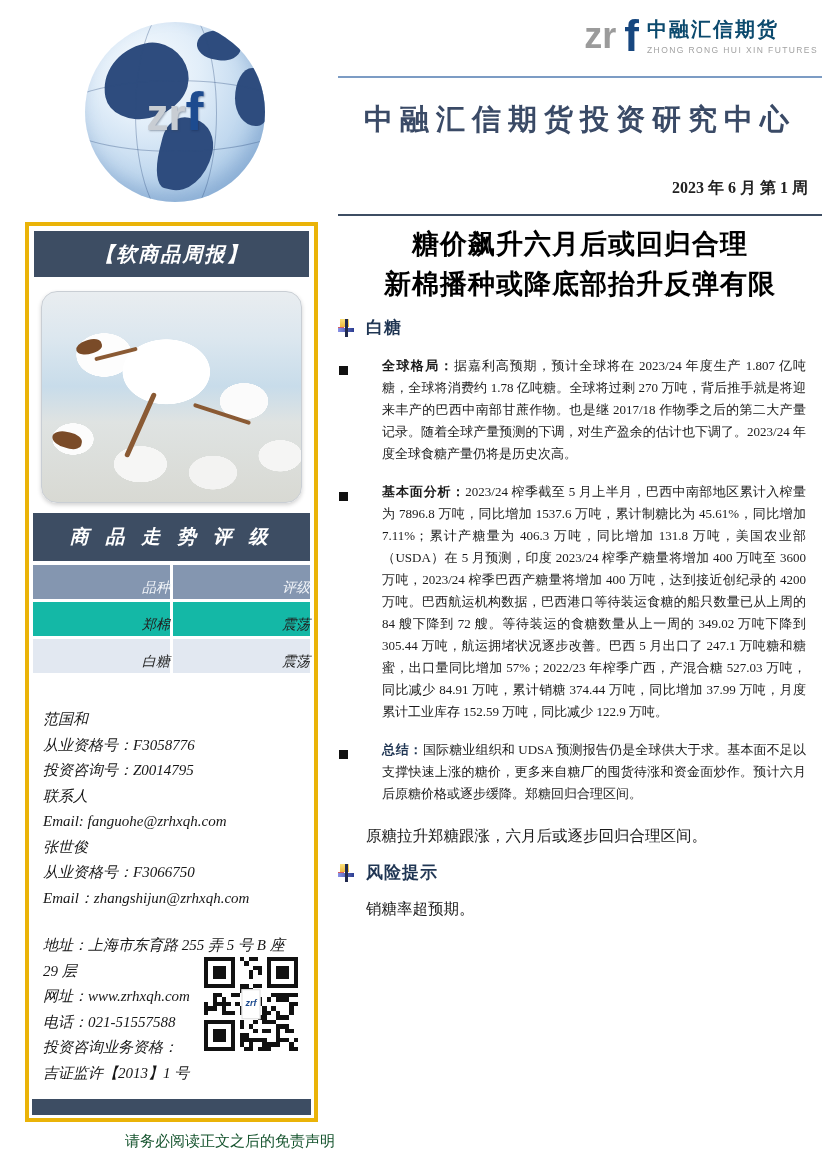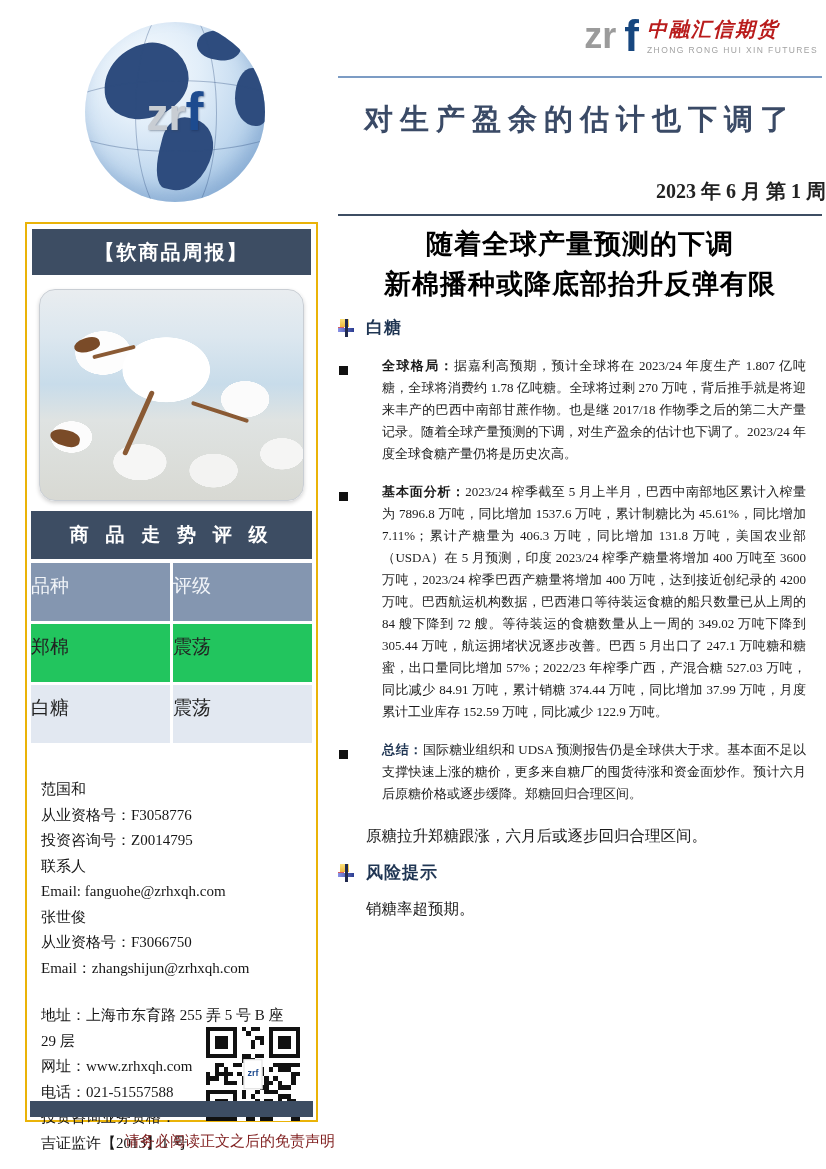--- a/index.html
+++ b/index.html
@@ -22,32 +22,32 @@
               font-family:"Liberation Sans","DejaVu Sans",sans-serif;font-weight:bold;line-height:1;}
   .g-zr{font-size:44px;color:#c8cdd3;text-shadow:1px 1px 2px rgba(60,70,90,.45);}
   .g-f{font-size:54px;color:#1d4b8f;text-shadow:1px 1px 2px rgba(20,40,80,.4);}
 
   
   .brand{position:absolute;right:8px;top:16px;display:flex;align-items:center;gap:8px;
          font-family:"Liberation Sans","DejaVu Sans",sans-serif;}
   .b-zr{font-size:36px;font-weight:bold;color:#9b9b9b;line-height:1;}
   .b-f{font-size:44px;font-weight:bold;color:#17477f;line-height:.9;}
   .b-txt{display:flex;flex-direction:column;}
-  .b-cn{font-size:20px;font-weight:bold;color:#b91c1c;letter-spacing:2px;font-style:italic;}
+  .b-cn{font-size:20px;font-weight:bold;color:#0c4a6e;letter-spacing:2px;}
   .b-en{font-size:8.5px;color:#a2a2a2;letter-spacing:1.4px;margin-top:2px;}
 
   .masthead-rule{position:absolute;left:338px;top:76px;width:484px;height:2px;background:#7c9cc4;}
   .masthead-title{position:absolute;left:338px;top:100px;width:484px;text-align:center;
                   font-size:29px;font-weight:bold;color:#3a4a66;letter-spacing:7px;}
-  .issue-date{position:absolute;left:344px;top:178px;width:482px;text-align:right;
-              font-size:20px;font-weight:bold;color:#222;}
+  .issue-date{position:absolute;left:326px;top:178px;width:482px;text-align:right;
+              font-size:16px;font-weight:bold;color:#222;}
 
   
   .sidebar{position:absolute;left:25px;top:222px;width:293px;height:900px;
-           border:2px solid #eab308;background:#fff;box-sizing:border-box;}
+           border:4px solid #eab308;background:#fff;box-sizing:border-box;font-style:italic;}
   .tag-bar{margin:5px;height:46px;line-height:46px;background:#3d4d63;color:#fff;
            text-align:center;font-size:20px;font-weight:bold;letter-spacing:2px;}
   .cotton{position:relative;margin:14px 12px 0;height:210px;border-radius:16px;overflow:hidden;
           border:1px solid #c9ced4;box-shadow:0 2px 4px rgba(0,0,0,.18);
           background:
             radial-gradient(ellipse 70px 52px at 48% 38%,#ffffff 62%,rgba(255,255,255,0) 63%),
             radial-gradient(ellipse 46px 36px at 24% 30%,#fdfdfd 60%,rgba(255,255,255,0) 61%),
             radial-gradient(ellipse 40px 30px at 78% 52%,#fbfbfb 60%,rgba(255,255,255,0) 61%),
             radial-gradient(ellipse 34px 26px at 12% 70%,#fcfcfc 60%,rgba(255,255,255,0) 61%),
             radial-gradient(ellipse 44px 30px at 38% 82%,#f6f6f5 60%,rgba(255,255,255,0) 61%),
@@ -59,37 +59,37 @@
   .stem2{left:52px;top:60px;width:44px;height:4px;transform:rotate(-14deg);border-radius:2px;}
   .stem3{left:150px;top:120px;width:60px;height:4px;transform:rotate(18deg);border-radius:2px;}
   .husk{position:absolute;background:#7a4b28;border-radius:50% 50% 40% 60%;}
   .husk1{left:34px;top:48px;width:26px;height:14px;transform:rotate(-18deg);}
   .husk2{left:10px;top:140px;width:30px;height:16px;transform:rotate(12deg);}
 
   .rating{margin:10px 4px 0;}
   .rating-title{background:#3d4d63;color:#fff;height:48px;line-height:48px;text-align:center;
                 font-size:19px;font-weight:bold;letter-spacing:6px;margin-bottom:4px;}
   .rating-grid{display:grid;grid-template-columns:1fr 1fr;gap:3px;background:#fff;}
-  .cell{height:58px;line-height:46px;text-align:left;font-size:19px;}
+  .cell{height:34px;line-height:46px;text-align:right;font-size:14px;}
   .cell.head{background:#8496b0;color:#f2f5f9;}
-  .cell.r1{background:#22c55e;color:#222;}
+  .cell.r1{background:#14b8a6;color:#222;}
   .cell.r2{background:#e2e8f1;color:#222;}
 
   .contact{margin:34px 14px 0;font-size:15px;line-height:25.5px;color:#161616;}
   .office{position:relative;margin:22px 14px 0;font-size:15px;line-height:25.5px;color:#161616;}
   .qr{position:absolute;right:2px;top:24px;width:94px;height:94px;background:#fff;
       display:grid;grid-template-columns:repeat(21,1fr);grid-template-rows:repeat(21,1fr);}
   .qr b{background:#111;}
   .qr-label{position:absolute;left:50%;top:50%;transform:translate(-50%,-50%);background:#fff;
             padding:1px 3px;font-family:"Liberation Sans",sans-serif;font-size:9px;font-weight:bold;
             color:#1d4b8f;border:1px solid #ddd;}
   .sidebar-bottom-bar{position:absolute;left:3px;right:3px;bottom:3px;height:16px;background:#3d4d63;}
 
   .disclaimer{position:absolute;left:60px;top:1132px;width:340px;text-align:center;
-              font-size:15px;color:#7f1d1d;}
+              font-size:15px;color:#14532d;}
 
   
   .article{position:absolute;left:338px;top:214px;width:484px;}
   .content-rule{height:2px;background:#3e4e63;margin-bottom:8px;}
   .a-title{margin:0 0 12px;text-align:center;font-size:27px;line-height:40px;font-weight:bold;
            color:#000;letter-spacing:1px;}
   .sec-head{display:flex;align-items:center;gap:12px;margin:10px 0 10px;
             font-family:"Liberation Sans","DejaVu Sans",sans-serif;
             font-size:17px;font-weight:bold;color:#1f3553;letter-spacing:1px;}
   .cross{position:relative;width:16px;height:18px;display:inline-block;flex:0 0 16px;}
@@ -123,21 +123,21 @@
   <div class="brand">
     <span class="b-zr">zr</span>
       <span class="b-f">f</span>
     <div class="b-txt">
       <div class="b-cn">中融汇信期货</div>
       <div class="b-en">ZHONG RONG HUI XIN FUTURES</div>
     </div>
   </div>
 
   <div class="masthead-rule"></div>
-  <div class="masthead-title">对生产盈余的估计也下调了</div>
+  <div class="masthead-title">中融汇信期货投资研究中心</div>
   <div class="issue-date">2023 年 6 月  第 1 周</div>
 
   <aside class="sidebar">
     <div class="tag-bar">【软商品周报】</div>
 
     <div class="cotton">
       <i class="stem stem1"></i>
       <i class="stem stem2"></i>
       <i class="stem stem3"></i>
       <i class="husk husk1"></i>
@@ -619,21 +619,21 @@
       </div>
     </div>
 
     <div class="sidebar-bottom-bar"></div>
   </aside>
 
   <div class="disclaimer">请务必阅读正文之后的免责声明</div>
 
   <main class="article">
     <div class="content-rule"></div>
-    <h1 class="a-title"><span>随着全球产量预测的下调</span><br><span>新棉播种或降底部抬升反弹有限</span></h1>
+    <h1 class="a-title"><span>糖价飙升六月后或回归合理</span><br><span>新棉播种或降底部抬升反弹有限</span></h1>
 
     <div class="sec-head">
       <span class="cross">
           <i class="c-y"></i>
           <i class="c-r"></i>
           <i class="c-b"></i>
           <i class="c-v"></i>
         </span>
       <span>白糖</span>
     </div>

